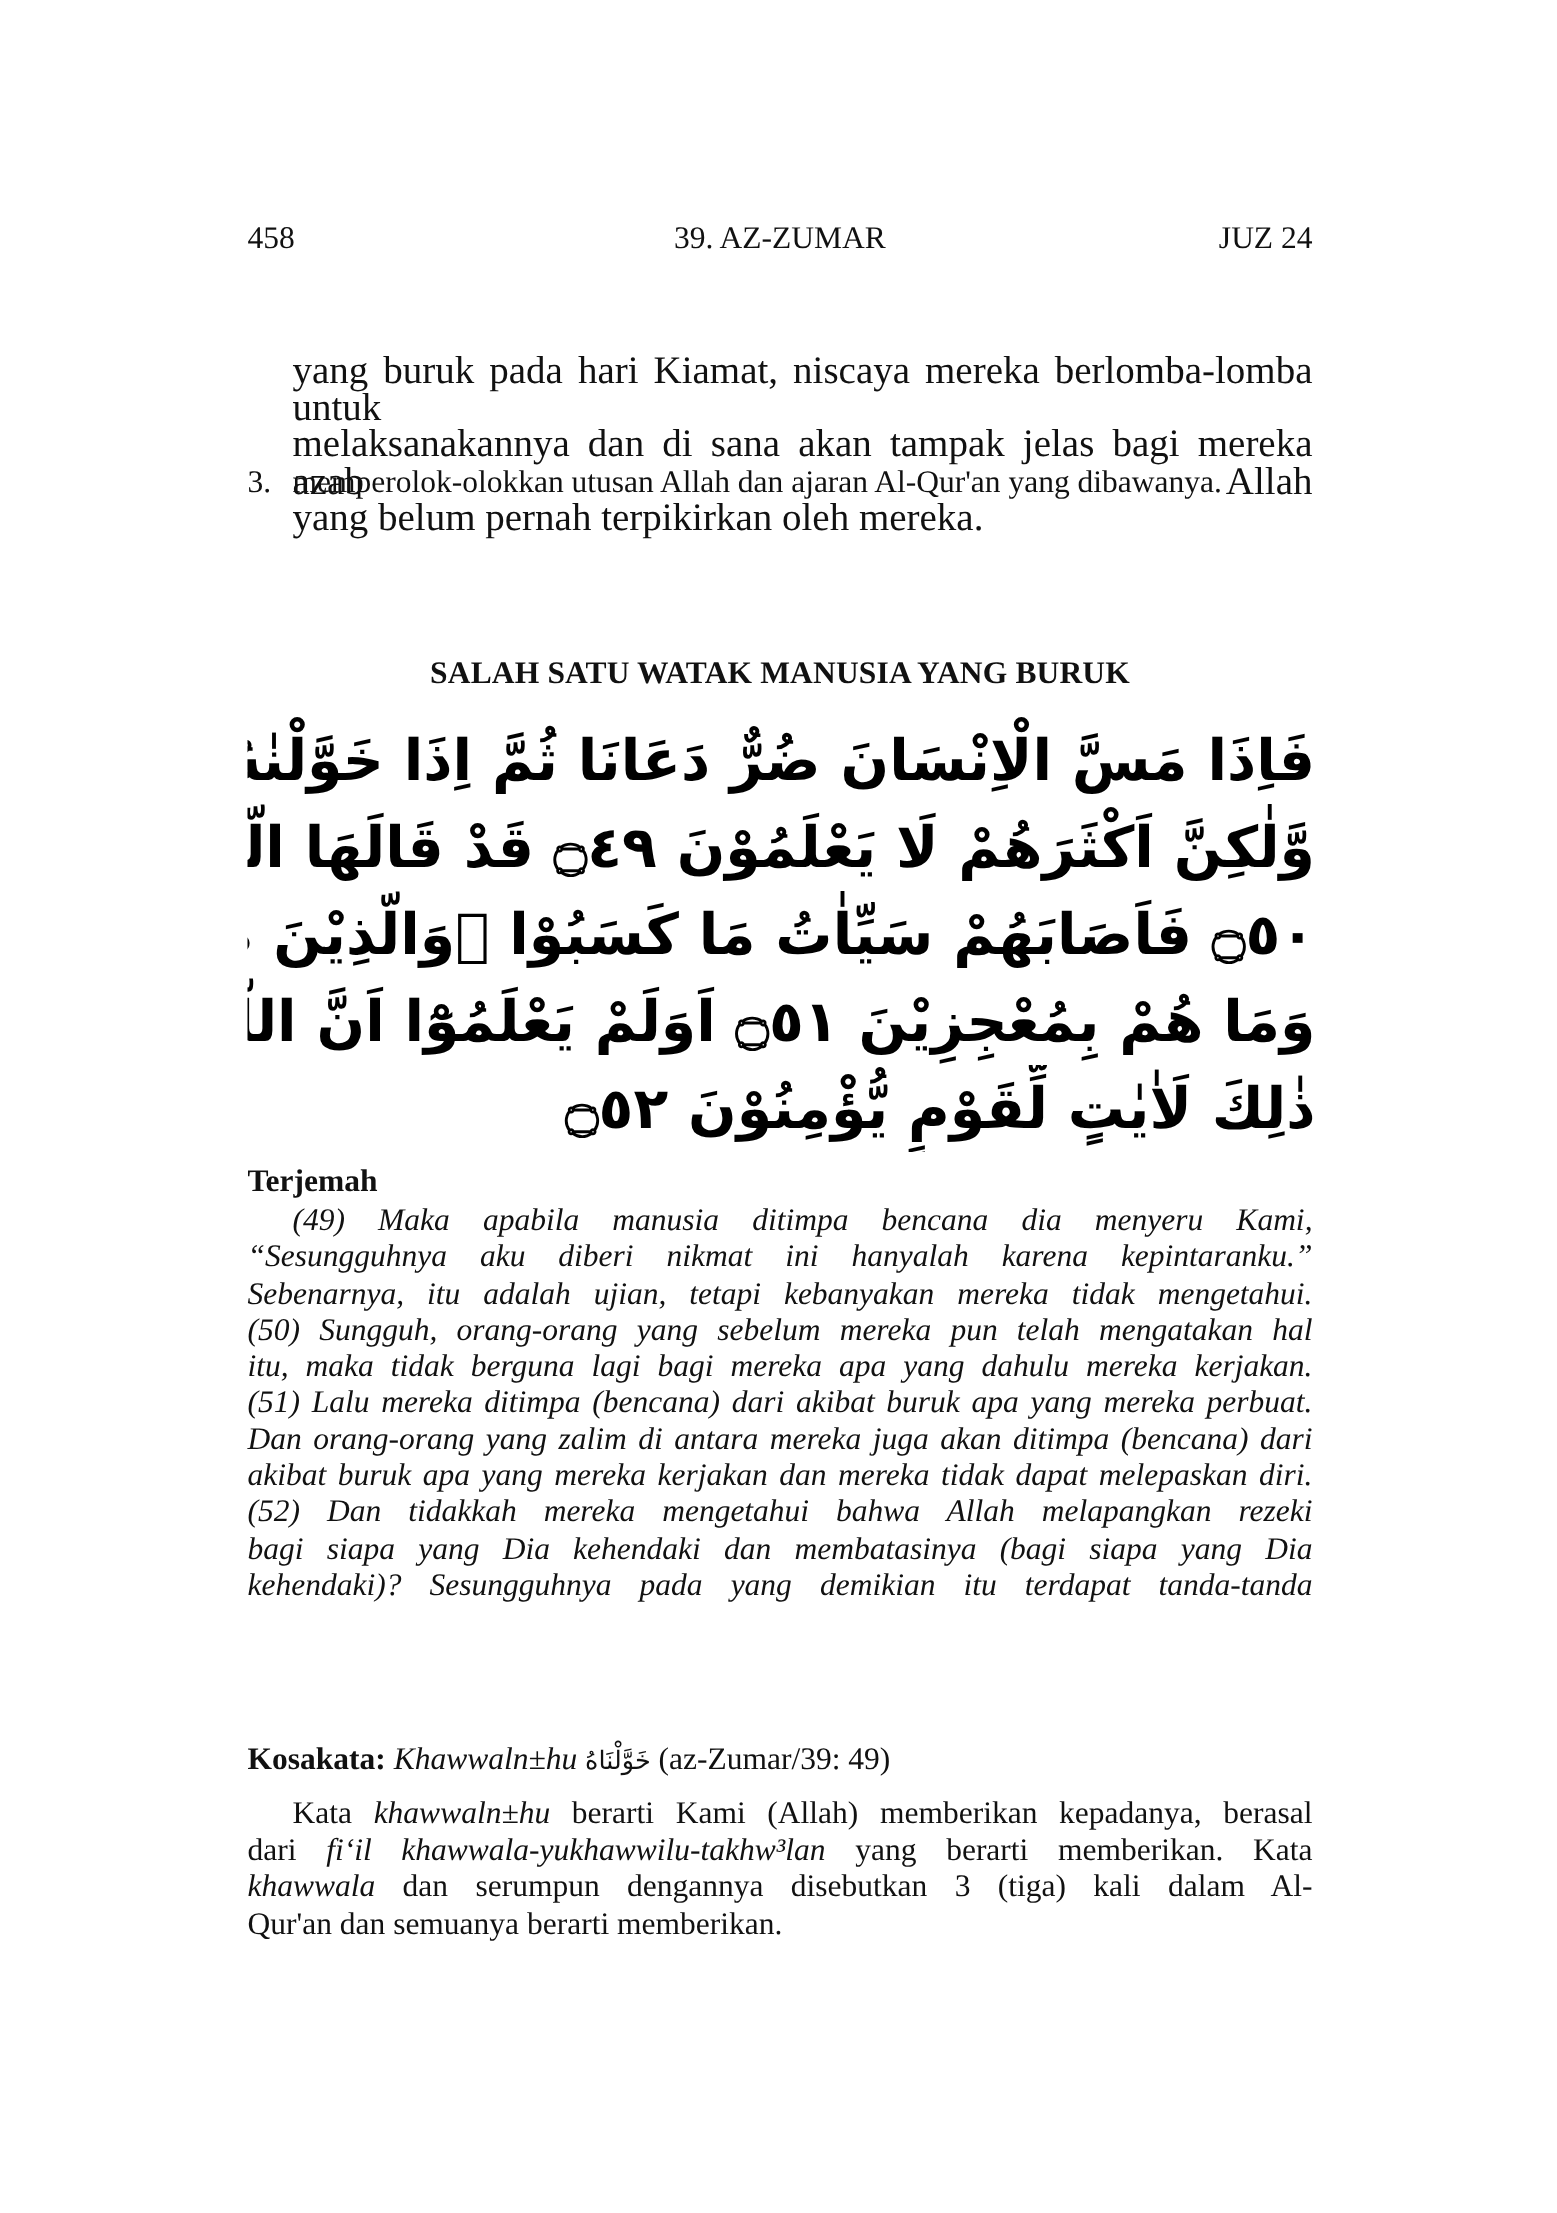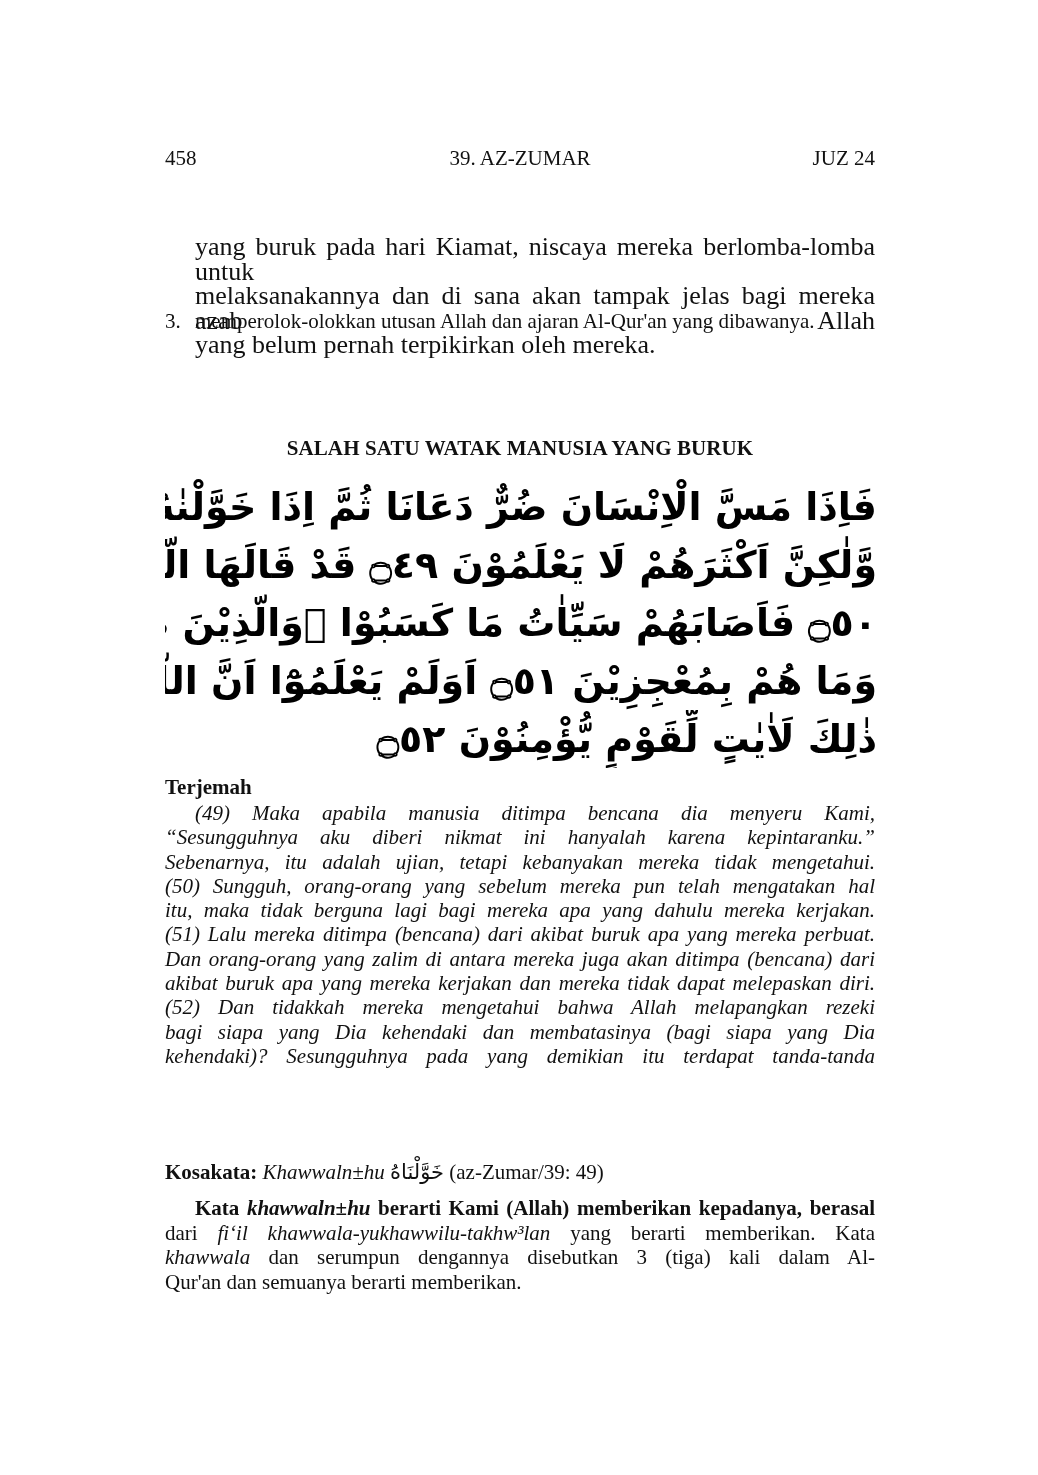--- a/index.html
+++ b/index.html
@@ -26,25 +26,25 @@
   .arabic .line { display: block; text-align: justify; text-align-last: justify; white-space: nowrap; overflow: hidden; }
   .arabic .last { text-align-last: right; }
   .tr-title { position: absolute; left: 165px; top: 775px; font-weight: bold; font-size: 21px; }
   .translation { position: absolute; left: 165px; top: 801px; width: 710px; font-size: 21px;
                  line-height: 24.3px; font-style: italic; text-align: justify; }
   .translation .line { display: block; text-align: justify; text-align-last: justify; white-space: nowrap; }
   .translation .first { padding-left: 30px; }
   .translation .lastl { text-align-last: left; }
   .kosakata { position: absolute; left: 165px; top: 1160px; font-size: 21px; }
   .kosakata b { font-weight: bold; }
-  .kosakata .arw { font-family: "DejaVu Sans", sans-serif; font-size: 21px; }
+  .kosakata .arw { font-family: "DejaVu Sans", sans-serif; font-size: 17px; }
   .kos-body { position: absolute; left: 165px; top: 1196px; width: 710px; font-size: 21px;
               line-height: 24.5px; }
   .kos-body .line { display: block; text-align: justify; text-align-last: justify; white-space: nowrap; }
-  .kos-body .first { padding-left: 30px; font-weight: bold; }
+  .kos-body .first { padding-left: 30px; }
   .kos-body .lastl { text-align-last: left; }
 </style>
 </head>
 <body>
 
 <div class="header">
   <span class="pn">458</span>
   <span class="ch">39. AZ-ZUMAR</span>
   <span class="jz">JUZ 24</span>
 </div>

